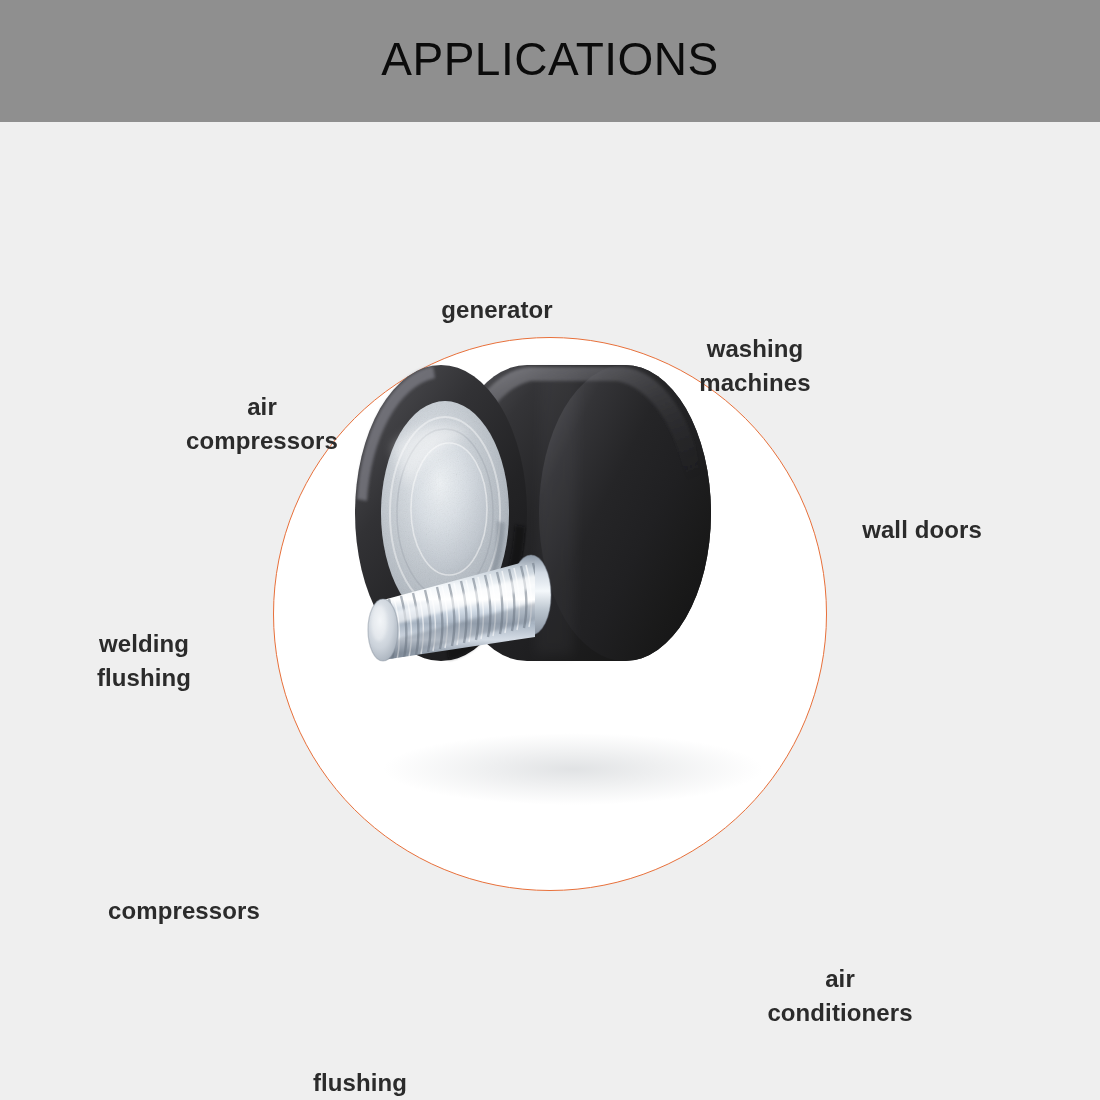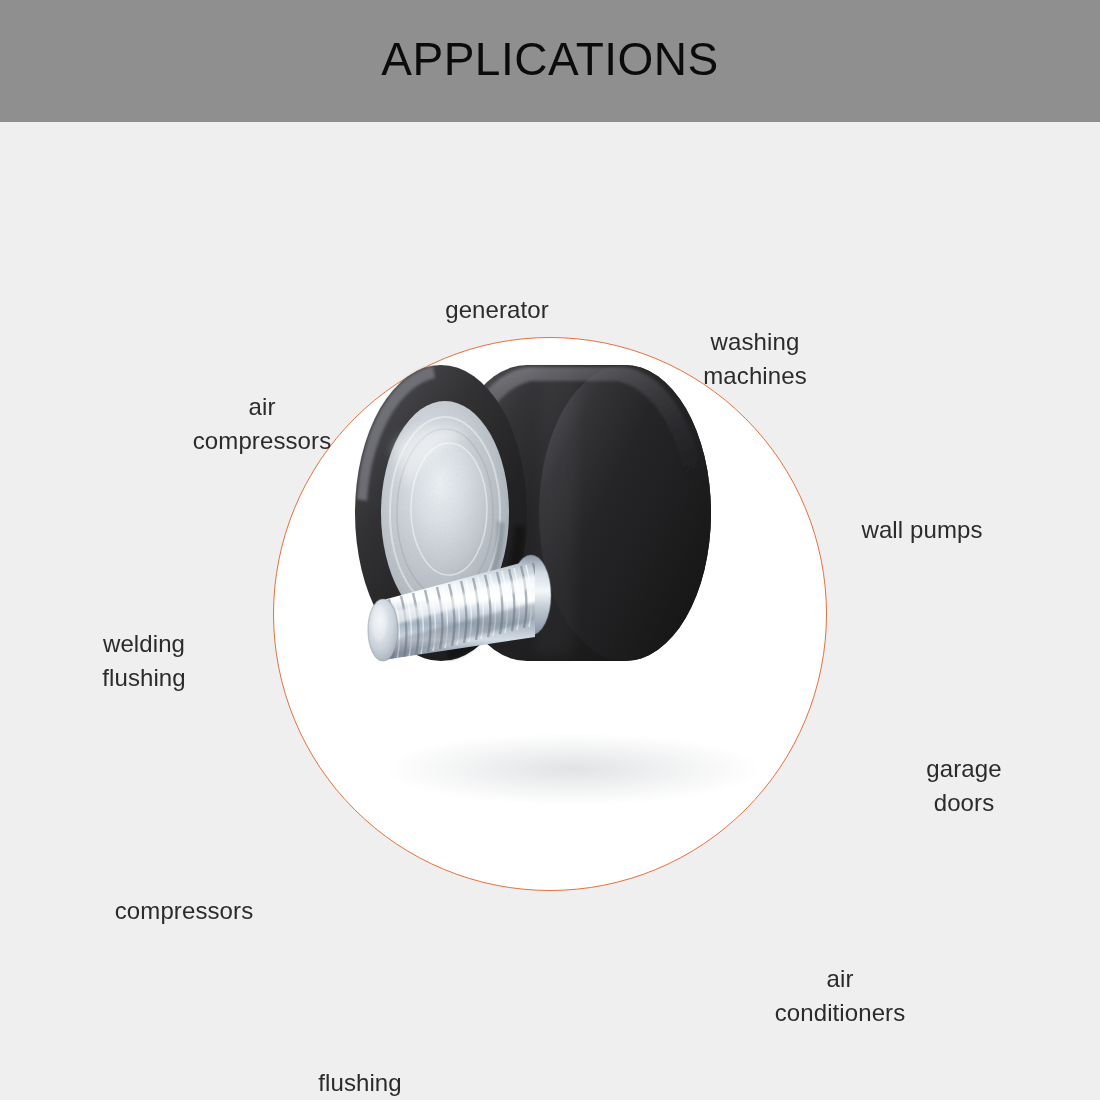--- a/index.html
+++ b/index.html
@@ -44,20 +44,21 @@
     white-space: nowrap;
   }
 
   
   #stage {
     position: absolute;
     left: 0;
     top: 122px;
     width: 1100px;
     height: 978px;
+    font-weight: bold;
   }
 
   
   #product-circle {
     position: absolute;
     left: 273px;
     top: 215px;
     width: 554px;
     height: 554px;
     border-radius: 50%;
@@ -298,33 +299,31 @@
         </g>
 
         <ellipse cx="110" cy="293" rx="15" ry="31" fill="url(#studCap)"></ellipse>
         <ellipse cx="110" cy="293" rx="15" ry="31" fill="none" stroke="#8c96a2" stroke-opacity="0.5" stroke-width="1.2"></ellipse>
         <ellipse cx="106" cy="286" rx="8" ry="18" fill="#ffffff" opacity="0.30" filter="url(#tinyBlur)"></ellipse>
       </g>
     </svg>
 
     <div class="label" style="left:497px; top:188px;">generator</div>
 
-    <div class="label" style="left:755px; top:237px;">washing
+    <div class="label" style="left:755px; top:244px;">washing
 machines</div>
 
     <div class="label" style="left:262px; top:302px;">air
 compressors</div>
 
-    <div class="label" style="left:922px; top:408px;">wall pumps</div>
+    <div class="label" style="left:922px; top:408px;">wall doors</div>
 
     <div class="label" style="left:144px; top:539px;">welding
 flushing</div>
 
-    <div class="label" style="left:964px; top:664px;">garage
-doors</div>
 
     <div class="label" style="left:184px; top:789px;">compressors</div>
 
     <div class="label" style="left:840px; top:874px;">air
 conditioners</div>
 
     <div class="label" style="left:360px; top:978px;">flushing
 pumps</div>
 
   </div>

